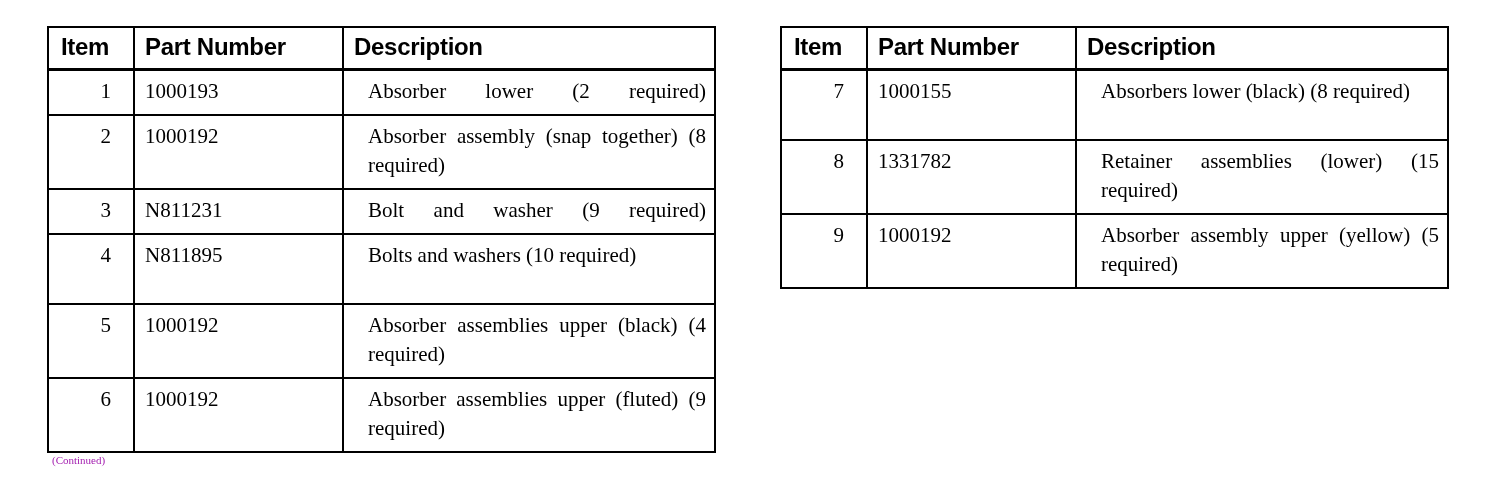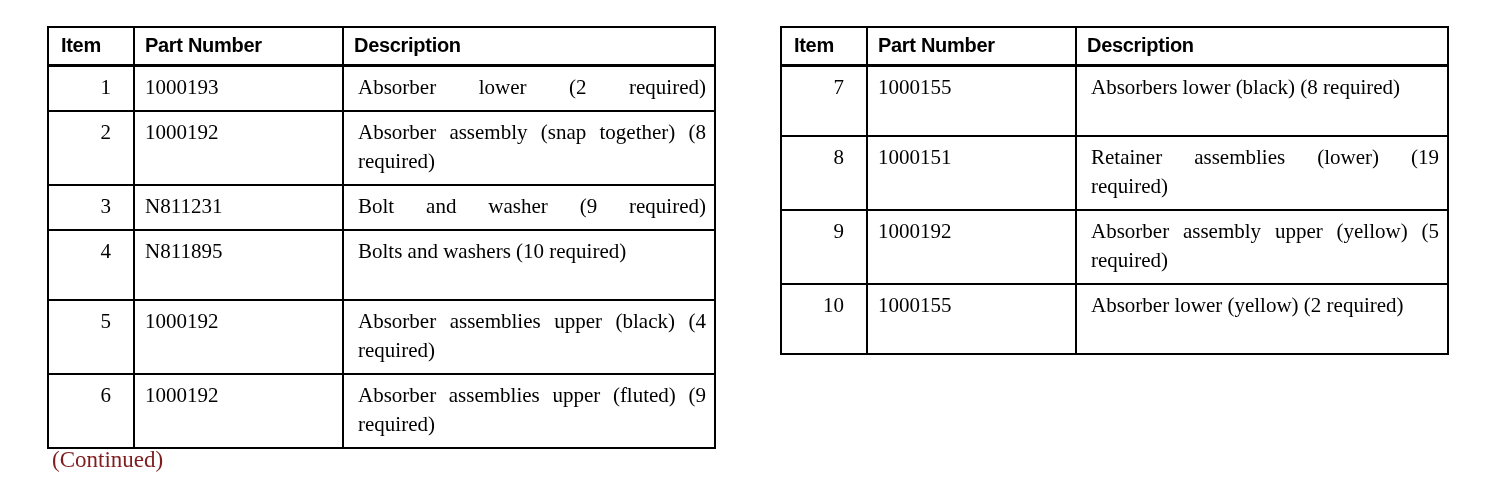--- a/index.html
+++ b/index.html
@@ -40,21 +40,21 @@
   .parts-table td {
     border: 2px solid #000000;
     vertical-align: top;
     background: #ffffff;
   }
 
   
   .parts-table thead th {
     font-family: "Liberation Sans", "DejaVu Sans", sans-serif;
     font-weight: bold;
-    font-size: 20px;
+    font-size: 24px;
     line-height: 1.0;
     letter-spacing: -0.3px;
     text-align: left;
     padding: 7px 0 9px 10px;
     border-bottom-width: 3px;
     white-space: nowrap;
   }
   .parts-table thead th.th-item { padding-left: 12px; }
 
   
@@ -69,41 +69,41 @@
   }
   .cell-part {
     text-align: left;
     padding: 6px 0 8px 10px;
     white-space: nowrap;
     margin-left: 24px;
   }
   .cell-desc {
     text-align: justify;
     text-justify: inter-word;
-    padding: 6px 8px 8px 14px;
+    padding: 6px 8px 8px 24px;
     hyphens: none;
   }
   
   .cell-desc.stretch {
     text-align-last: justify;
   }
 
   
   .r-h1 { height: 40px; }
   .r-h2 { height: 70px; }
 
   
   .continued {
     position: absolute;
     left: 52px;
     top: 450px;
     font-family: "Liberation Serif", "DejaVu Serif", serif;
-    font-size: 23px;
+    font-size: 11px;
     line-height: 20px;
-    color: #7f1d1d;
+    color: #a21caf;
     white-space: nowrap;
   }
 </style>
 </head>
 <body>
 
 <div class="page">
 
   <table class="parts-table left">
     <colgroup>
@@ -166,31 +166,26 @@
       </tr>
     </thead>
     <tbody>
       <tr class="r-h2">
         <td class="cell-item">7</td>
         <td class="cell-part">1000155</td>
         <td class="cell-desc">Absorbers lower (black) (8 required)</td>
       </tr>
       <tr class="r-h2">
         <td class="cell-item">8</td>
-        <td class="cell-part">1000151</td>
-        <td class="cell-desc">Retainer assemblies (lower) (19 required)</td>
+        <td class="cell-part">1331782</td>
+        <td class="cell-desc">Retainer assemblies (lower) (15 required)</td>
       </tr>
       <tr class="r-h2">
         <td class="cell-item">9</td>
         <td class="cell-part">1000192</td>
         <td class="cell-desc">Absorber assembly upper (yellow) (5 required)</td>
-      </tr>
-      <tr class="r-h2">
-        <td class="cell-item">10</td>
-        <td class="cell-part">1000155</td>
-        <td class="cell-desc">Absorber lower (yellow) (2 required)</td>
       </tr>
     </tbody>
   </table>
 
   <div class="continued">(Continued)</div>
 
 </div>
 
 </body></html>

